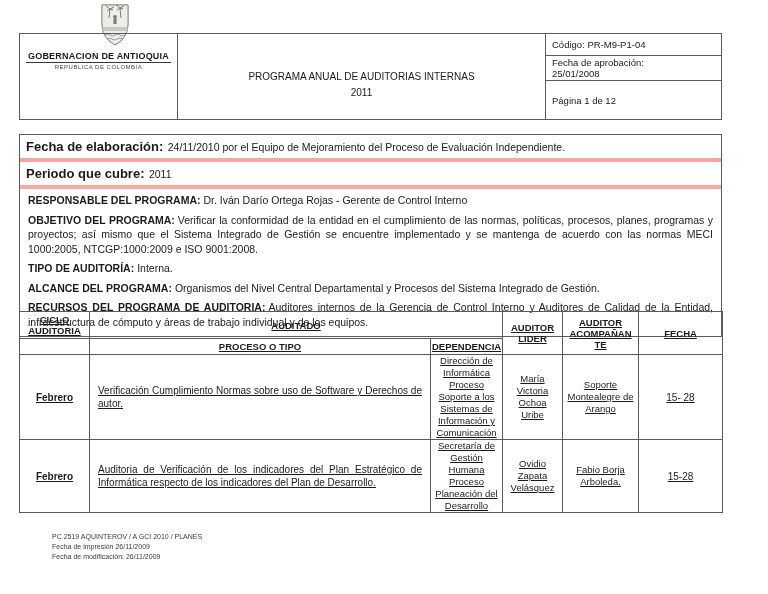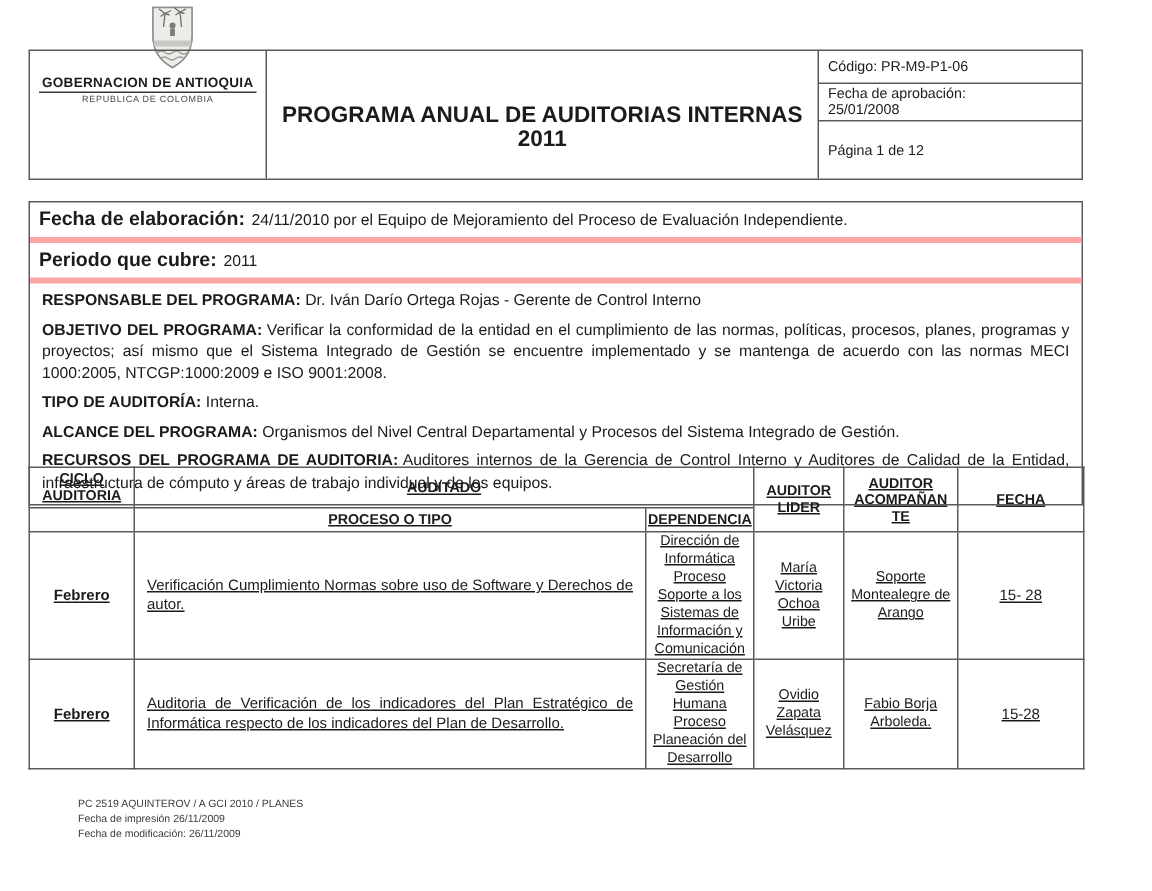--- a/index.html
+++ b/index.html
@@ -10,21 +10,21 @@
   
   .hdr { position:absolute; left:19px; top:33px; width:703px; height:87px;
          border:1px solid #5a5a5a; display:flex; box-sizing:border-box; }
   .hdr-left { width:158px; border-right:1px solid #5a5a5a; text-align:center;
               padding-top:11px; box-sizing:border-box; }
   .org-name { font-size:9px; font-weight:bold; letter-spacing:0.2px;
               display:inline-block; border-bottom:1px solid #3a3a3a; padding:0 2px 1px 2px; }
   .org-sub  { font-size:6px; color:#4a4a4a; letter-spacing:0.5px; margin-top:1px; }
   .hdr-center { flex:1; border-right:1px solid #5a5a5a; display:flex; flex-direction:column;
                 justify-content:center; text-align:center; padding-top:16px; box-sizing:border-box; }
-  .title1, .title2 { font-size:15px; font-weight:bold; line-height:16px; }
+  .title1, .title2 { font-size:10px; font-weight:normal; line-height:16px; }
   .hdr-right { width:175px; display:flex; flex-direction:column; font-size:9.5px; box-sizing:border-box; }
   .hdr-right .cell { border-bottom:1px solid #5a5a5a; box-sizing:border-box; padding:0 0 0 6px;
                      display:flex; flex-direction:column; justify-content:center; }
   .cell-codigo { height:22px; }
   .cell-version { height:22px; }
   .cell-aprob { height:25px; line-height:11px; }
   .cell-pagina { flex:1; border-bottom:none !important; }
   
   .logo { position:absolute; left:97px; top:1px; width:36px; height:47px; }
   
@@ -79,21 +79,21 @@
   <div class="hdr">
     <div class="hdr-left">
       <div class="org-name">GOBERNACION DE ANTIOQUIA</div>
       <div class="org-sub">REPUBLICA DE COLOMBIA</div>
     </div>
     <div class="hdr-center">
       <div class="title1">PROGRAMA  ANUAL DE AUDITORIAS INTERNAS</div>
       <div class="title2">2011</div>
     </div>
     <div class="hdr-right">
-      <div class="cell cell-codigo">Código: PR-M9-P1-06</div>
+      <div class="cell cell-codigo">Código: PR-M9-P1-04</div>
       <div class="cell cell-aprob">
         <span>Fecha de aprobación:</span>
         <span>25/01/2008</span>
       </div>
       <div class="cell cell-pagina">Página 1 de 12</div>
     </div>
   </div>
 
   <div class="sec2">
     <div class="row-fecha">

